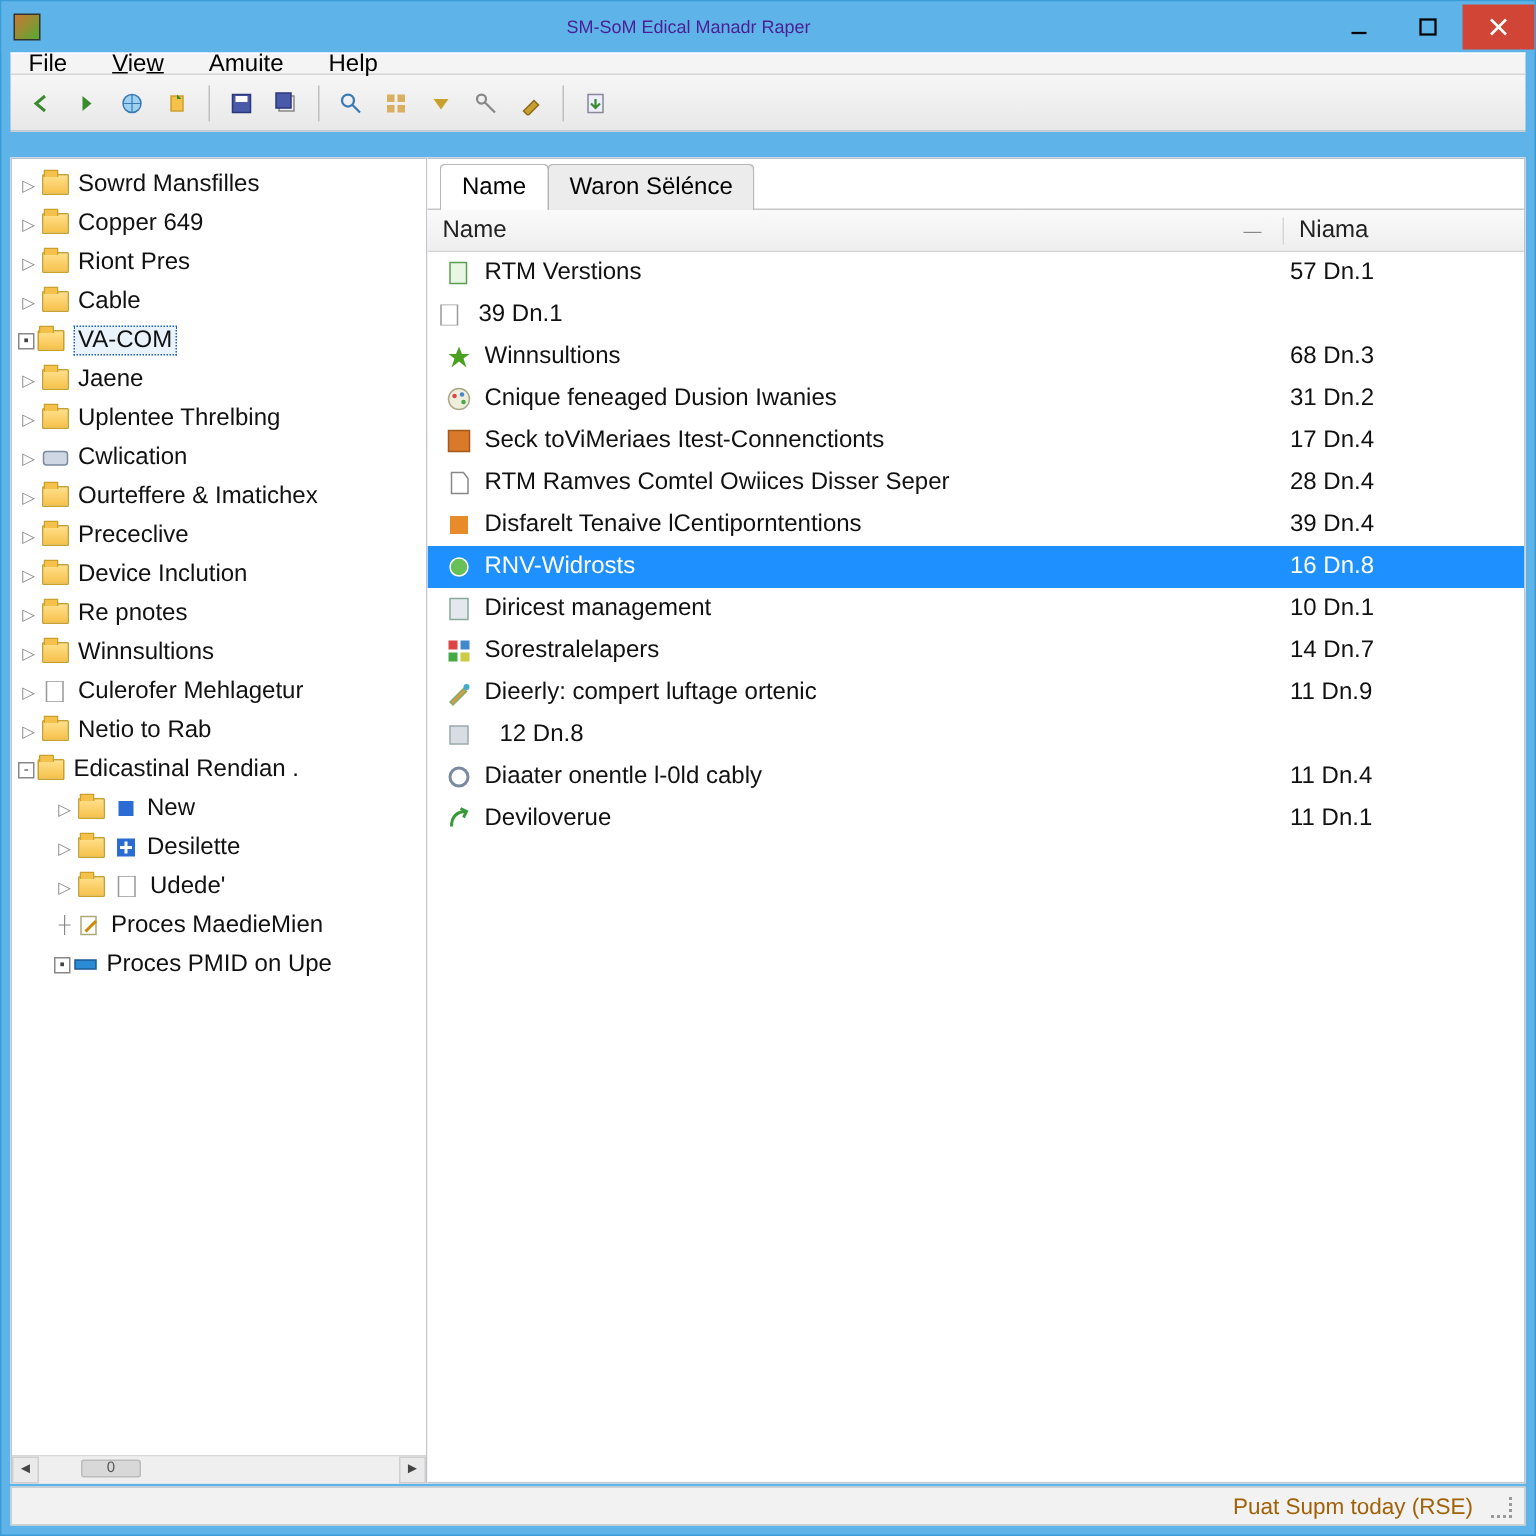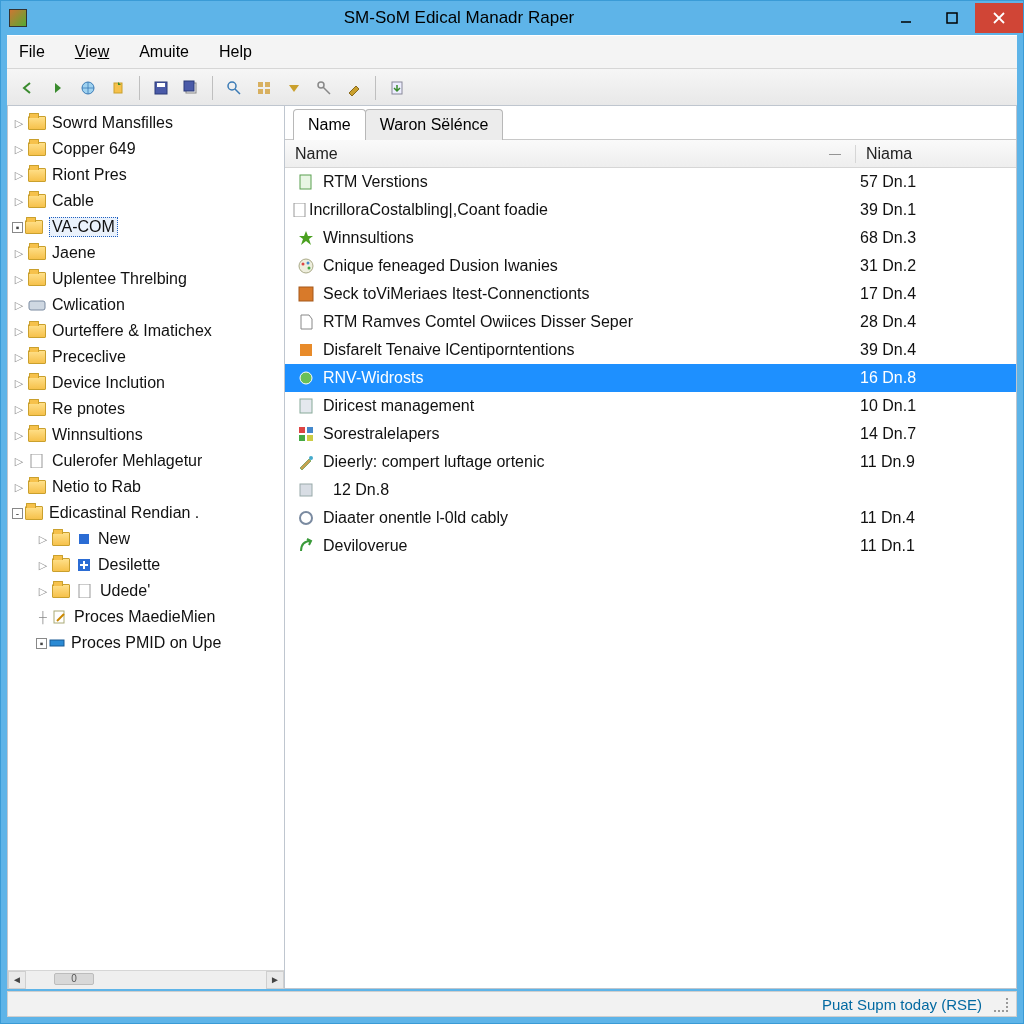--- a/index.html
+++ b/index.html
@@ -12,33 +12,33 @@
     background: #5eb4e8; border: 1px solid #3a9bd6;
   }
   .titlebar {
     height: 34px; background: #5eb4e8; display: flex; align-items: center;
   }
   .titlebar .app-icon {
     width: 18px; height: 18px; margin: 0 8px; background: linear-gradient(135deg,#c73,#5a3);
     border: 1px solid #333;
   }
   .titlebar .title {
-    flex: 1; text-align: center; color: #000000; font-size: 17px;
+    flex: 1; text-align: center; color: #4c1d95; font-size: 12px;
   }
   .win-controls { display: flex; }
   .win-btn {
     width: 46px; height: 30px; display: flex; align-items: center; justify-content: center;
     color: #000; font-size: 14px; cursor: pointer;
   }
   .win-btn.close { background: #d04536; color: #fff; width: 48px; }
   .win-btn svg { display: block; }
 
   
   .menubar {
-    height: 34px; background: #f4f4f4; display: flex; align-items: center; padding: 0 6px;
+    height: 15px; background: #f4f4f4; display: flex; align-items: center; padding: 0 6px;
     border-top: 1px solid #fff; border-bottom: 1px solid #d6d6d6; gap: 18px;
     margin: 0 6px;
   }
   .menubar .menu { padding: 4px 6px; font-size: 16px; cursor: pointer; }
   .menubar .menu u { text-decoration: underline; }
 
   
   .toolbar {
     height: 38px; background: linear-gradient(#f6f6f6,#e8e8e8);
     display: flex; align-items: center; padding: 0 8px; gap: 4px;
@@ -129,21 +129,21 @@
   }
   .list-row .row-name { flex: 1; white-space: nowrap; overflow: hidden; text-overflow: ellipsis; }
   .list-row .row-size { width: 160px; padding-left: 10px; }
   .list-row.selected { background: #1e90ff; color: #fff; }
   .list-row.selected .row-size { color: #fff; }
 
   
   .statusbar {
     position: absolute; left: 6px; right: 6px; bottom: 6px; height: 26px;
     background: #f2f2f2; border: 1px solid #cfcfcf; display: flex; align-items: center;
-    justify-content: flex-end; padding: 0 8px; font-size: 15px; color: #0369a1;
+    justify-content: flex-end; padding: 0 8px; font-size: 15px; color: #a16207;
   }
   .statusbar .grip { width: 16px; height: 16px; margin-left: 10px; position: relative; }
   .statusbar .grip::after { content: ""; position: absolute; right: 0; bottom: 0;
     border-right: 2px dotted #999; border-bottom: 2px dotted #999; width: 12px; height: 12px; }
 
   
   .folder-g { background: linear-gradient(#ffe08a,#f6c14b); border: 1px solid #caa02d; border-radius: 1px; position: relative; }
   .folder-g::before { content:""; position:absolute; left:0; top:-4px; width:8px; height:4px; background:#f6c14b; border:1px solid #caa02d; border-bottom:none; border-radius:1px 1px 0 0; }
 
 </style>
@@ -415,21 +415,20 @@
             <svg class="row-icon" width="18" height="18">
               <rect x="3" y="2" width="11" height="14" fill="#e8f6e4" stroke="#5aa050"></rect>
             </svg>
             <span class="row-name">RTM Verstions</span>
             <span class="row-size">57 Dn.1</span>
           </div>
           <div class="list-row">
             <svg class="folder-icon" width="18" height="14">
               <rect x="3" y="0" width="11" height="14" fill="#fff" stroke="#999"></rect>
             </svg>
-            <span class="row-name">IncrilloraCostalbling|,Coant foadie</span>
             <span class="row-size">39 Dn.1</span>
           </div>
           <div class="list-row">
             <svg class="row-icon" width="18" height="18">
               <path d="M9 2 L11 7 L16 7 L12 10 L14 16 L9 12 L4 16 L6 10 L2 7 L7 7 Z" fill="#4aa020"></path>
             </svg>
             <span class="row-name">Winnsultions</span>
             <span class="row-size">68 Dn.3</span>
           </div>
           <div class="list-row">

